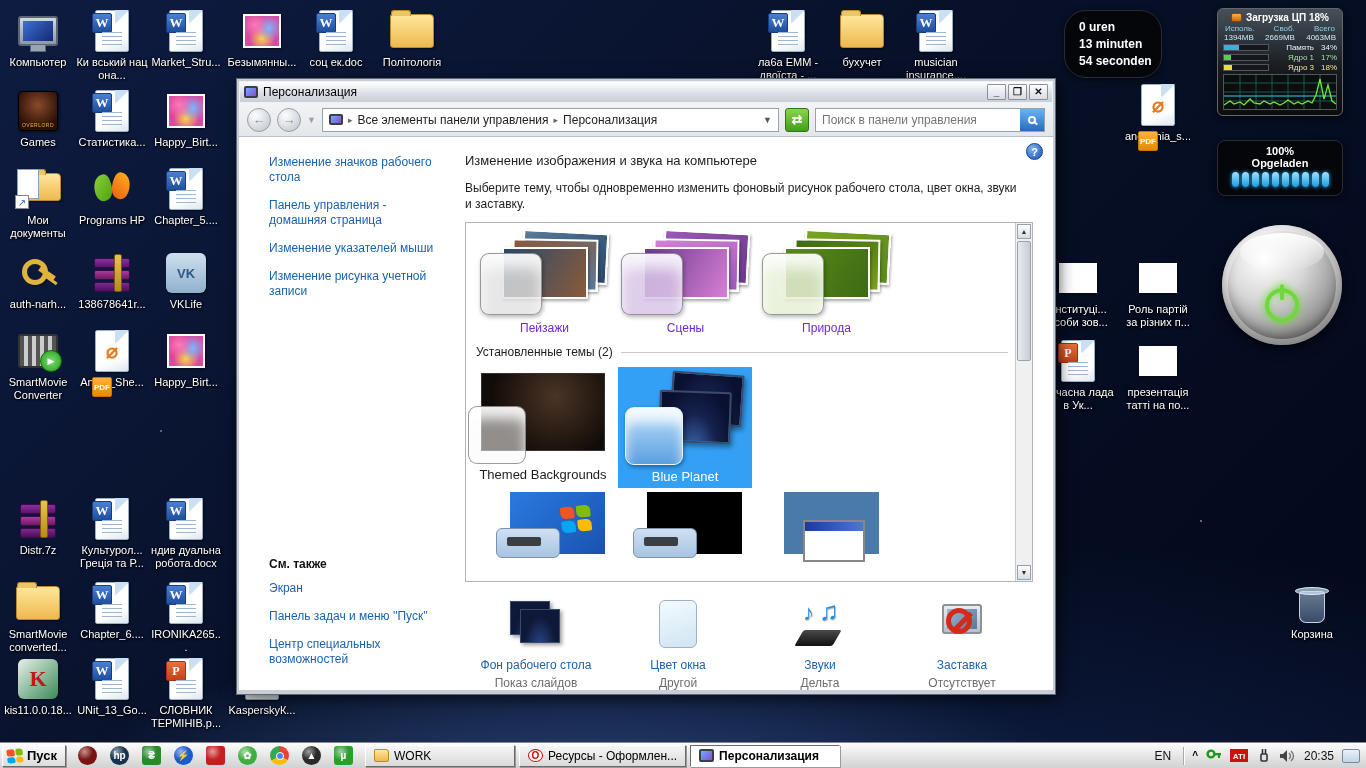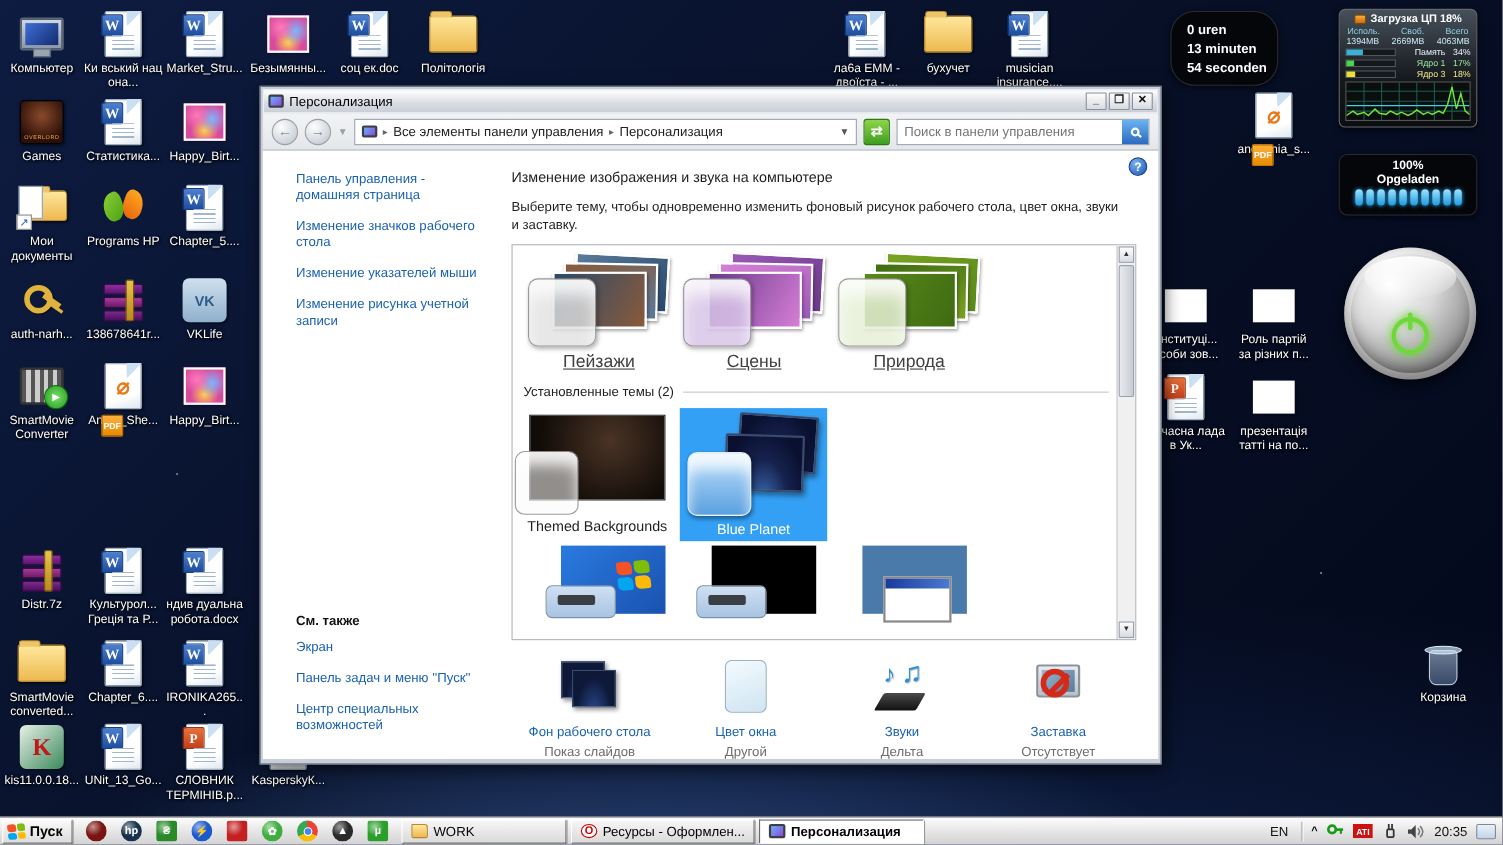--- a/index.html
+++ b/index.html
@@ -121,21 +121,21 @@
   .tb-scroll .ar { position:absolute; left:1px; width:14px; height:15px; background:linear-gradient(#fdfdfd,#d8dce2); border:1px solid #98a2ae; font-size:7px; text-align:center; line-height:14px; color:#333; }
   .tb-scroll .thumb { position:absolute; left:1px; top:18px; width:14px; height:120px; background:linear-gradient(90deg,#e8eaee,#c8ccd4); border:1px solid #98a2ae; border-radius:2px; }
   .aero-row { display:flex; gap:4px; }
   .theme-item { width:137px; text-align:center; }
   .stack { position:relative; width:130px; height:88px; margin:0 auto; }
   .stack .ph { position:absolute; width:86px; height:52px; border:2px solid #fff; box-shadow:1px 2px 3px rgba(0,0,0,.35); }
   .stack .ph1 { right:2px; top:0; transform:rotate(3deg); }
   .stack .ph2 { right:12px; top:8px; transform:rotate(1deg); }
   .stack .ph3 { right:22px; top:16px; }
   .stack .glass { position:absolute; left:0; bottom:4px; width:62px; height:62px; border-radius:9px; border:1px solid rgba(120,120,120,.7); box-shadow:inset 0 14px 14px rgba(255,255,255,.8), 1px 2px 4px rgba(0,0,0,.3); }
-  .theme-item .nm { font-size:16px; color:#404040; margin-top:2px;text-decoration:underline; }
+  .theme-item .nm { font-size:12px; color:#6d28d9; margin-top:2px; }
   .sechdr { display:flex; align-items:center; gap:8px; font-size:12px; color:#1e1e1e; margin:10px 0 8px; }
   .sechdr::after { content:""; flex:1; height:1px; background:#c8c8c8; }
   .inst-row { display:flex; gap:8px; align-items:flex-start; }
   .tile { width:134px; padding:6px 0 4px; text-align:center; }
   .tile.sel { background:#33a0f5; }
   .tile .nm { font-size:13px; margin-top:4px; color:#1e1e1e; }
   .tile.sel .nm { color:#fff; }
   .thumb-dark { position:relative; width:124px; height:78px; margin:0 auto; background:radial-gradient(circle at 60% 30%, #4a3426, #120c08 70%); border:1px solid #333; }
   .thumb-dark .glass, .tile .glassb { position:absolute; left:-14px; bottom:-14px; width:58px; height:58px; border-radius:9px; background:rgba(250,250,250,.55); border:1px solid rgba(130,130,130,.8); box-shadow:inset 0 12px 12px rgba(255,255,255,.85); }
   .bp-art { position:relative; width:124px; height:92px; margin:0 auto; }
@@ -596,22 +596,22 @@
     <div class="searchbox">
       <input placeholder="Поиск в панели управления" style="">
       <span class="searchbtn">
           <span class="mag"></span>
         </span>
     </div>
   </div>
   <div class="client">
     <div class="sidepane">
       <div id="side-links">
+          <a>Изменение значков рабочего стола</a>
           <a>Панель управления - домашняя страница</a>
-          <a>Изменение значков рабочего стола</a>
           <a>Изменение указателей мыши</a>
           <a>Изменение рисунка учетной записи</a>
         </div>
       <div class="seealso">
         <div class="h">См. также</div>
         <div id="see-links">
             <a>Экран</a>
             <a>Панель задач и меню ''Пуск''</a>
             <a>Центр специальных возможностей</a>
           </div>

